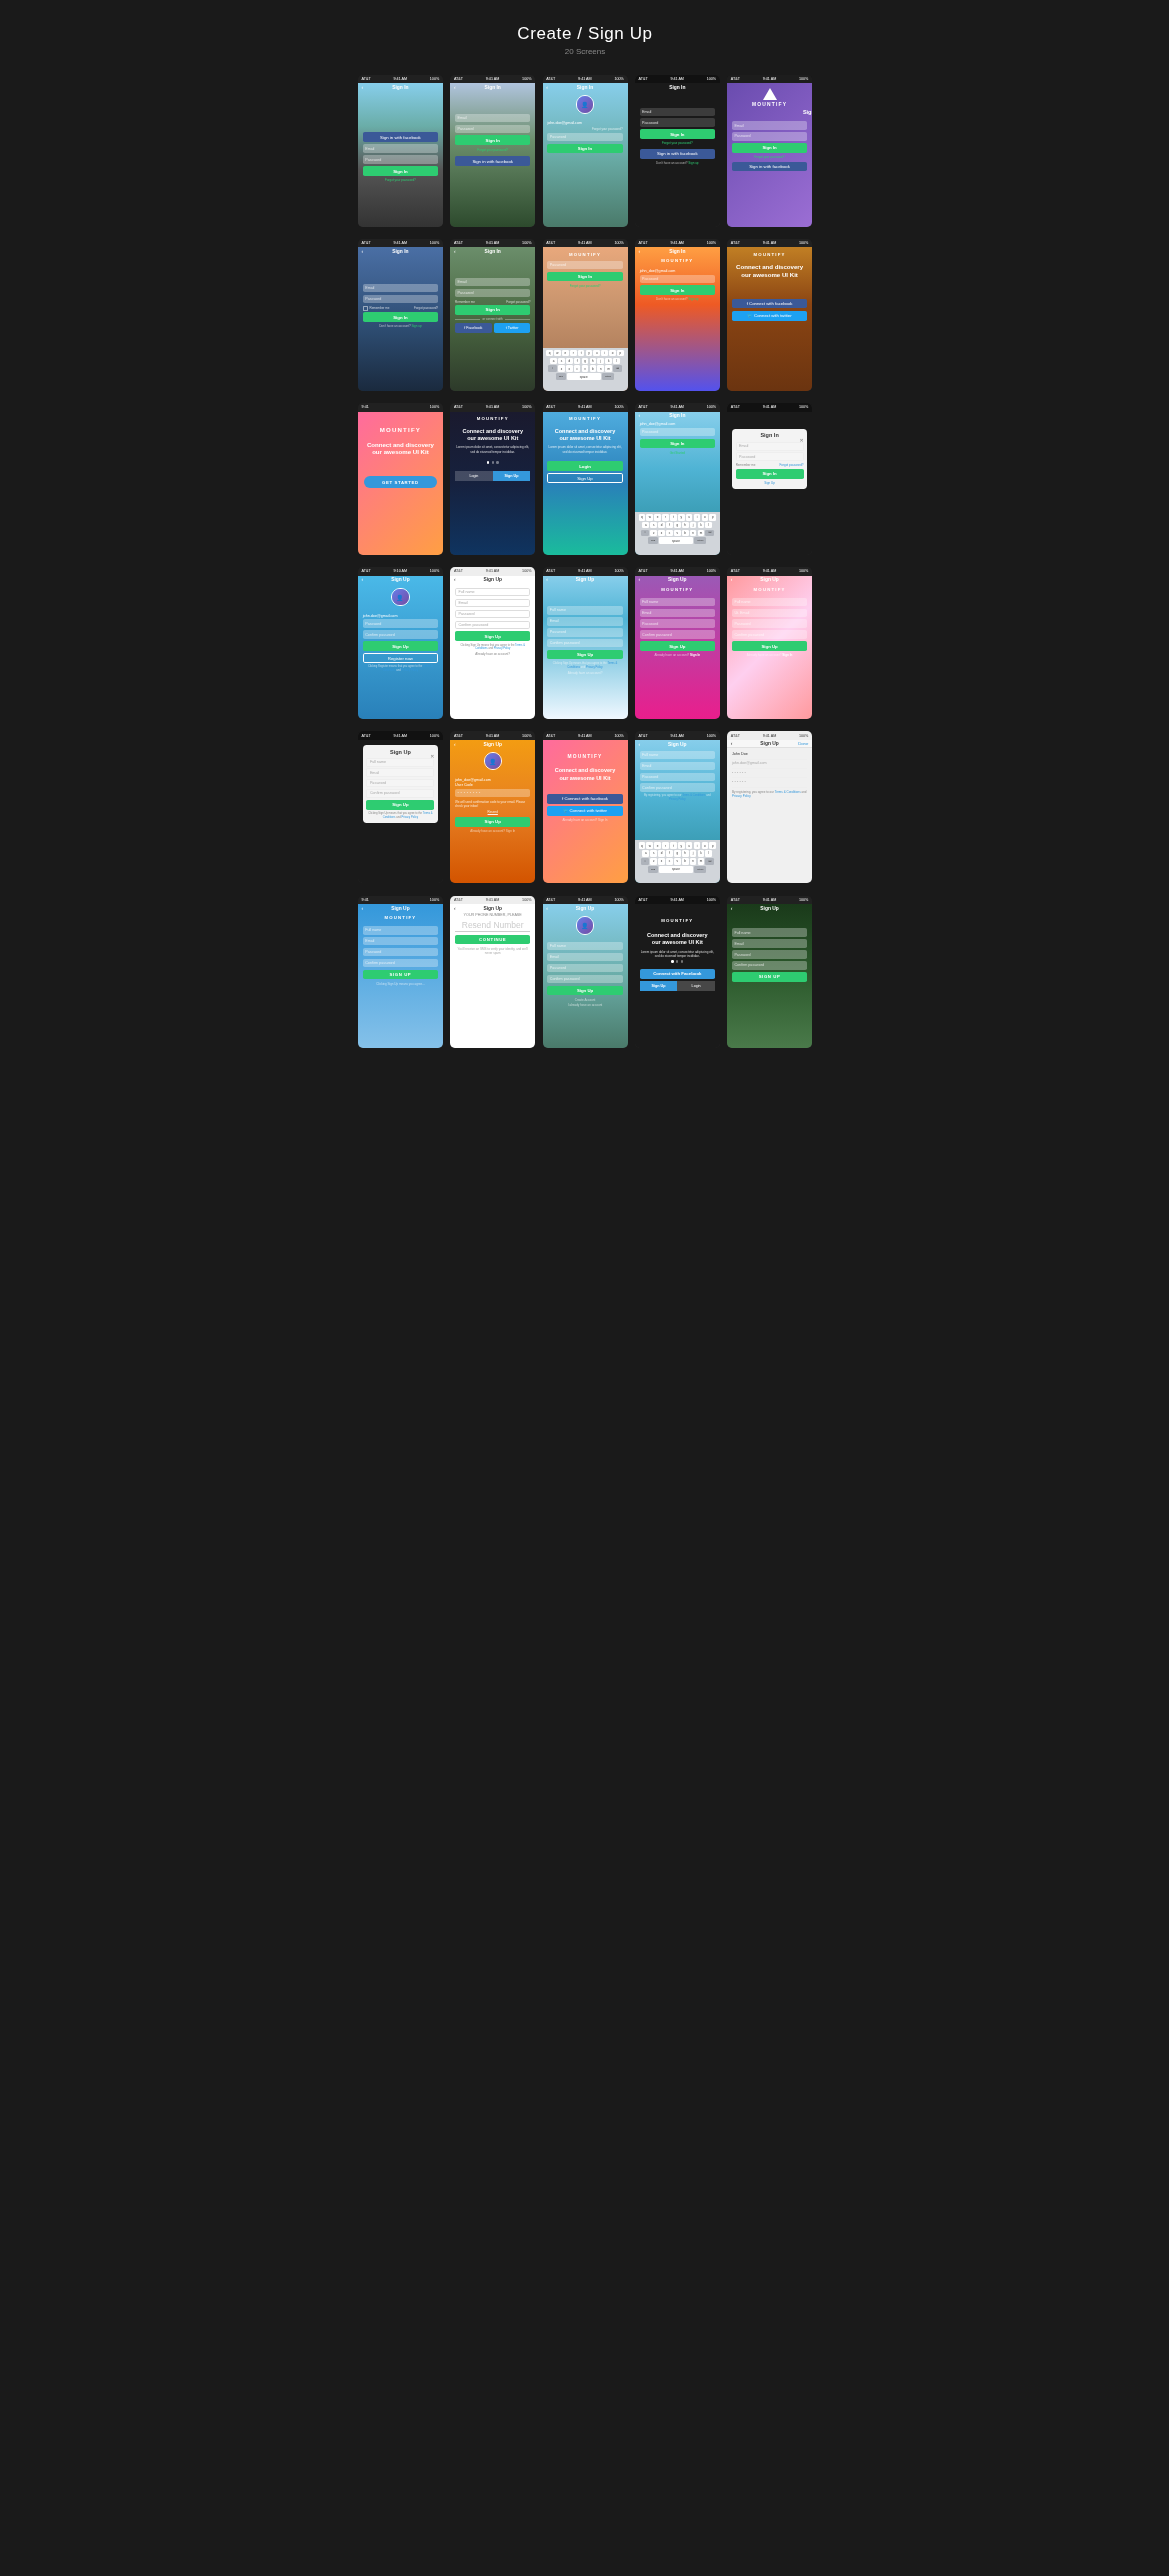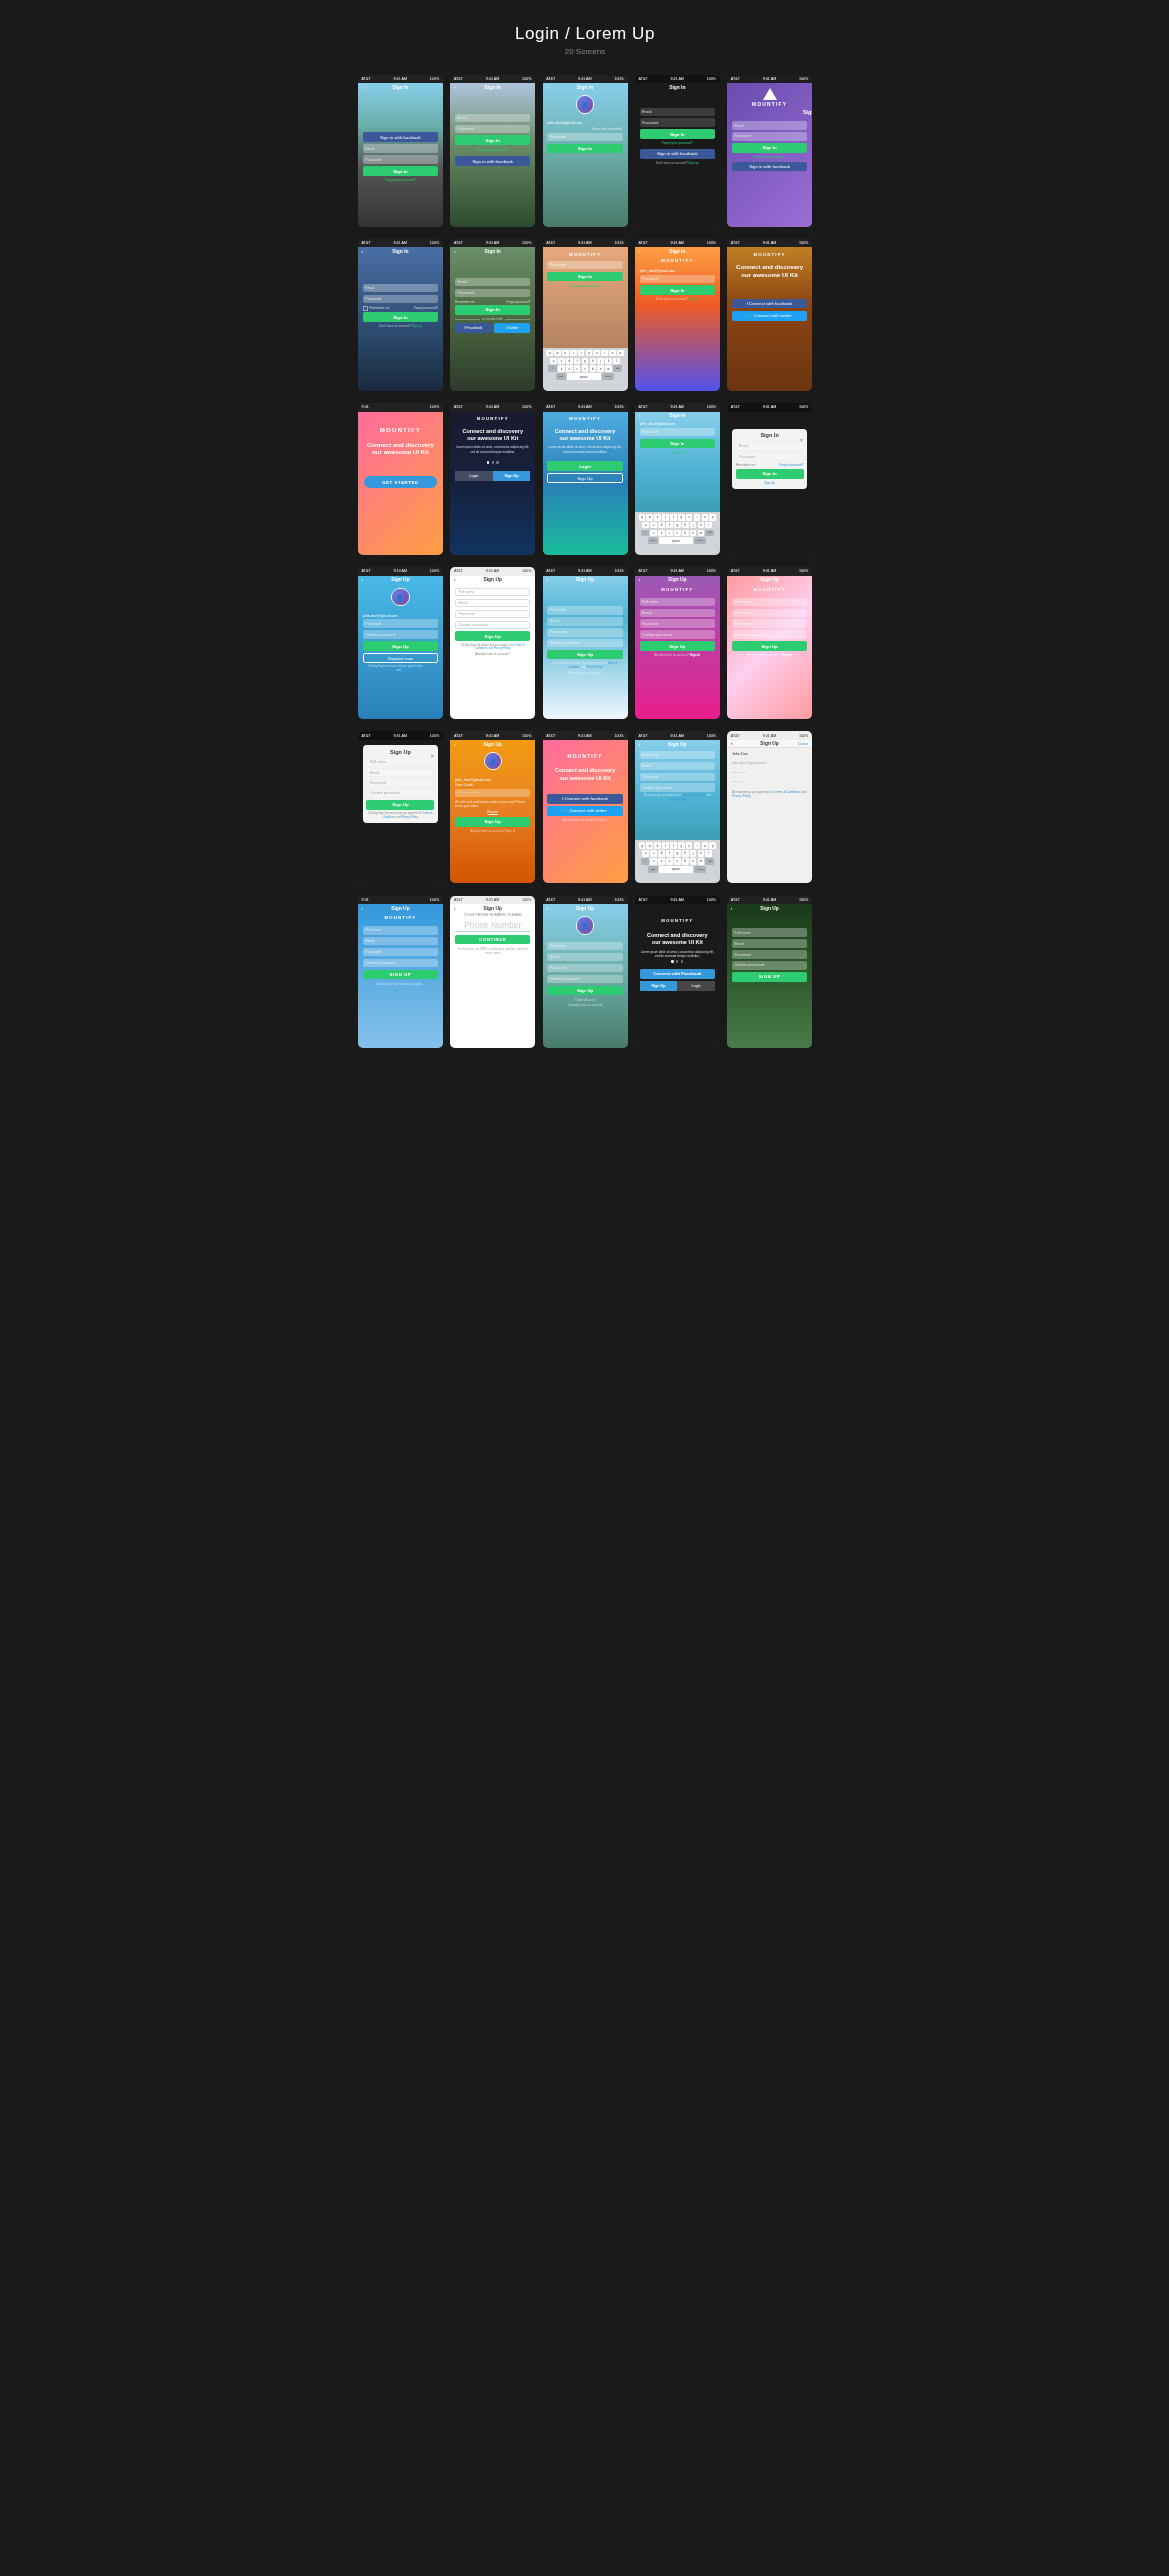--- a/index.html
+++ b/index.html
@@ -514,21 +514,21 @@
     .row-separator {
       height: 0.6px;
       background: #eee;
       margin: 2.4px 0;
     }
   </style>
 </head>
 <body>
 
 <div class="page-header">
-  <div class="page-title">Login / Lorem Up</div>
+  <div class="page-title">Create / Sign Up</div>
   <div class="page-subtitle">20 Screens</div>
 </div>
 
 <div class="screens-row">
 
   <div class="screen">
     <div class="status-bar">
       <span>AT&amp;T</span>
         <span>9:41 AM</span>
         <span>100%</span>
@@ -1374,21 +1374,21 @@
       <span style="color:#333;">AT&amp;T</span>
         <span style="color:#333;">9:41 AM</span>
         <span style="color:#333;">100%</span>
     </div>
     <div class="screen-inner bg-white">
       <div class="nav-bar" style="background:#fff;">
         <span style="font-size:4.9px;color:#333;">‹</span>
         <span style="position:absolute;left:50%;transform:translateX(-50%);font-size:4.9px;color:#333;font-weight:600;">Sign Up</span>
       </div>
       <div class="phone-label">YOUR PHONE NUMBER, PLEASE</div>
-      <div class="big-phone-input">Phone Number</div>
+      <div class="big-phone-input">Resend Number</div>
       <div class="btn-green" style="margin:2.4px 4.9px;font-weight:700;letter-spacing:0.6px;">CONTINUE</div>
       <div style="font-size:3px;color:#aaa;text-align:center;padding:0 6.1px;line-height:1.4;">You'll receive an SMS to verify your identity, and we'll never spam</div>
 
       <div class="numpad">
         <div class="num-key">
             <span>1</span>
           </div>
         <div class="num-key">
             <span>2</span>
             <span class="num-key-sub">ABC</span>

